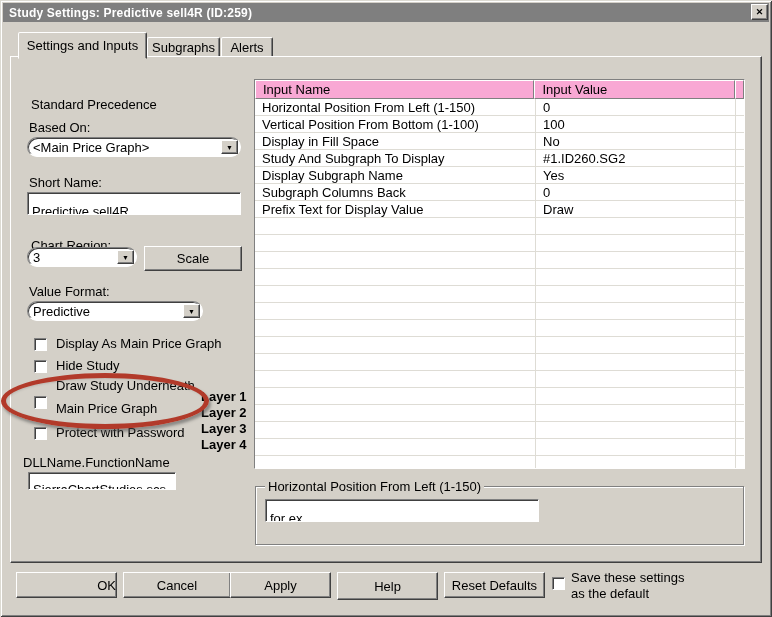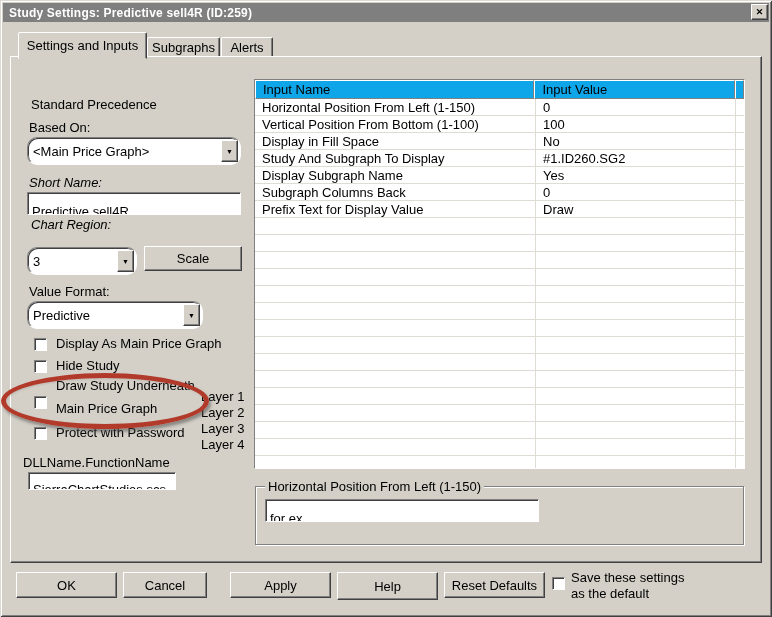--- a/index.html
+++ b/index.html
@@ -34,28 +34,28 @@
   .tab.active{left:18px;top:32px;width:129px;height:27px;z-index:3;}
   .tab.t1{left:147px;top:37px;width:73px;height:20px;z-index:1;}
   .tab.t2{left:221px;top:37px;width:52px;height:20px;z-index:1;}
   
   .page{
     position:absolute;left:10px;top:56px;width:752px;height:507px;background:#d4d0c8;
     border:1px solid;border-color:#ffffff #404040 #404040 #ffffff;
     box-shadow:inset -1px -1px 0 #808080;z-index:2;
   }
   .lbl{position:absolute;white-space:nowrap;}
-  .bold{font-weight:normal;}
+  .bold{font-weight:bold;}
   
   .field{
     background:#ffffff;border:1px solid;border-color:#808080 #ffffff #ffffff #808080;
     box-shadow:inset 1px 1px 0 #404040;
   }
   input.field{font-family:"Liberation Sans",sans-serif;font-size:13px;padding:16px 0 0 4px;color:#000;outline:none;}
-  .combo{position:absolute;height:28px;display:flex;align-items:center;padding-left:5px;border-radius:10px;}
+  .combo{position:absolute;height:20px;display:flex;align-items:center;padding-left:5px;border-radius:10px;}
   .combo .val{white-space:nowrap;overflow:hidden;}
   .combo-arrow{
     position:absolute;top:2px;right:2px;bottom:2px;width:17px;background:#d4d0c8;
     border:1px solid;border-color:#ffffff #404040 #404040 #ffffff;
     box-shadow:inset -1px -1px 0 #808080;
     display:flex;align-items:center;justify-content:center;font-size:7px;line-height:1;
   }
   .btn{
     background:#d4d0c8;border:1px solid;border-color:#ffffff #404040 #404040 #ffffff;
     box-shadow:inset -1px -1px 0 #808080;
@@ -66,21 +66,21 @@
       border:1px solid;border-color:#808080 #ffffff #ffffff #808080;
       box-shadow:inset 1px 1px 0 #404040;}
   
   .lv{
     position:absolute;left:243px;top:22px;width:491px;height:390px;background:#ffffff;
     border:1px solid;border-color:#808080 #ffffff #ffffff #808080;
     box-shadow:inset 1px 1px 0 #404040;overflow:hidden;
   }
   .lv-head{display:flex;height:19px;}
   .lv-h{
-    background:#0ea5e9;border:1px solid;border-color:#ffffff #808080 #808080 #ffffff;
+    background:#f9a8d4;border:1px solid;border-color:#ffffff #808080 #808080 #ffffff;
     padding-left:7px;display:flex;align-items:center;font-size:13px;
   }
   .lv-h.c1{width:280px;}
   .lv-h.c2{width:201px;}
   .lv-h.c3{flex:1;}
   .lv-body{
     position:relative;height:369px;
     background:repeating-linear-gradient(to bottom,#ffffff 0px,#ffffff 16px,#dedcd5 16px,#dedcd5 17px);
   }
   .vsep{position:absolute;top:0;bottom:0;width:1px;background:#dedcd5;}
@@ -130,24 +130,24 @@
     <div class="lbl" style="left:20px;top:40px;">Standard Precedence</div>
 
     <div class="lbl" style="left:18px;top:63px;">Based On:</div>
     <div class="combo field" style="left:16px;top:80px;width:214px;">
       <span class="val">&lt;Main Price Graph&gt;</span>
       <span class="combo-arrow">
           <span>▼</span>
         </span>
     </div>
 
-    <div class="lbl" style="left:18px;top:118px;font-style:italic;">Short Name:</div>
+    <div class="lbl" style="left:18px;top:118px;">Short Name:</div>
     <input class="field" style="position: absolute; left: 16px; top: 135px; width: 214px; height: 23px;" value="Predictive sell4R">
 
-    <div class="lbl" style="left:20px;top:160px;font-style:italic;">Chart Region:</div>
+    <div class="lbl" style="left:20px;top:181px;">Chart Region:</div>
     <div class="combo field" style="left:16px;top:190px;width:110px;">
       <span class="val">3</span>
       <span class="combo-arrow">
           <span>▼</span>
         </span>
     </div>
     <div class="btn" style="position:absolute;left:133px;top:189px;width:98px;height:25px;">
       <span>Scale</span>
     </div>
 
@@ -227,24 +227,24 @@
       </div>
     </div>
 
     <div class="groupbox">
       <span class="gb-title">Horizontal Position From Left (1-150)</span>
       <input class="field" style="position: absolute; left: 9px; top: 12px; width: 274px; height: 23px;" value="for ex.">
     </div>
 
   </div>
 
-  <div class="btn" style="position:absolute;left:16px;top:572px;width:101px;height:26px;">
+  <div class="btn" style="position:absolute;left:16px;top:572px;width:101px;height:26px;justify-content:flex-end;">
     <span>OK</span>
   </div>
-  <div class="btn" style="position:absolute;left:123px;top:572px;width:84px;height:26px;">
+  <div class="btn" style="position:absolute;left:123px;top:572px;width:108px;height:26px;">
     <span>Cancel</span>
   </div>
   <div class="btn" style="position:absolute;left:230px;top:572px;width:101px;height:26px;">
     <span>Apply</span>
   </div>
   <div class="btn" style="position:absolute;left:337px;top:572px;width:101px;height:28px;">
     <span>Help</span>
   </div>
   <div class="btn" style="position:absolute;left:444px;top:572px;width:101px;height:26px;">
     <span>Reset Defaults</span>

